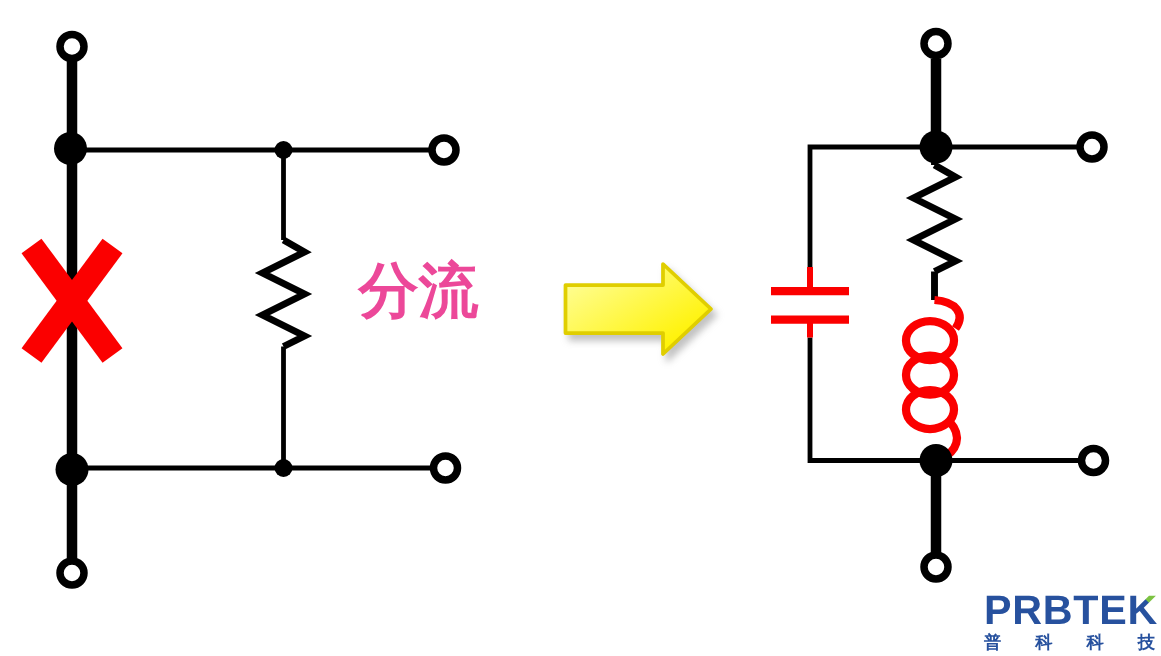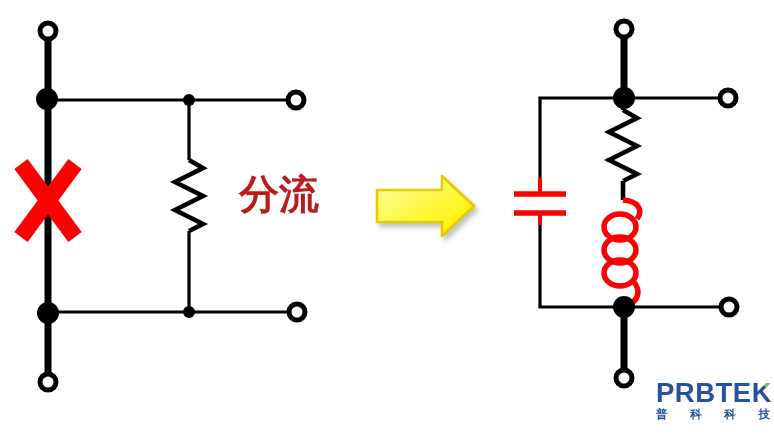--- a/index.html
+++ b/index.html
@@ -19,27 +19,27 @@
   .term{fill:#ffffff;stroke:var(--wire_black,#000);stroke-width:5;}
   .red{stroke:var(--component_red,#f00);fill:none;}
   .xmark{stroke:var(--component_red,#f00);stroke-width:16.5;fill:none;}
   .arrow-body{stroke:var(--arrow_outline,#e3d200);stroke-width:2.5;stroke-linejoin:round;
     filter:drop-shadow(3px 4px 2.5px rgba(120,120,120,0.45));}
   .stopA{stop-color:var(--arrow_yellow_light,#ffff9e);}
   .stopB{stop-color:var(--arrow_yellow,#fff200);}
 
   .shunt-label{
     position:absolute;left:231px;top:169px;width:96px;
-    text-align:center;color:#b91c1c;
+    text-align:center;color:#ec4899;
     font-size:40px;line-height:51px;font-weight:600;
     font-family:"Liberation Sans", sans-serif;
   }
   .shunt-label span{display:block;}
 
-  .logo{position:absolute;left:656px;top:380px;width:114px;}
+  .logo{position:absolute;left:656px;top:394px;width:114px;}
   .brand{
     font-size:27.5px;font-weight:bold;letter-spacing:0.5px;
     color:var(--brand_blue,#27519e);line-height:26px;white-space:nowrap;
   }
   .brand .k{
     background:linear-gradient(225deg,var(--brand_green,#7cc242) 0 33%,var(--brand_blue,#27519e) 33% 100%);
     -webkit-background-clip:text;background-clip:text;color:transparent;
   }
   .subtitle{
     margin-top:1px;display:flex;justify-content:space-between;

